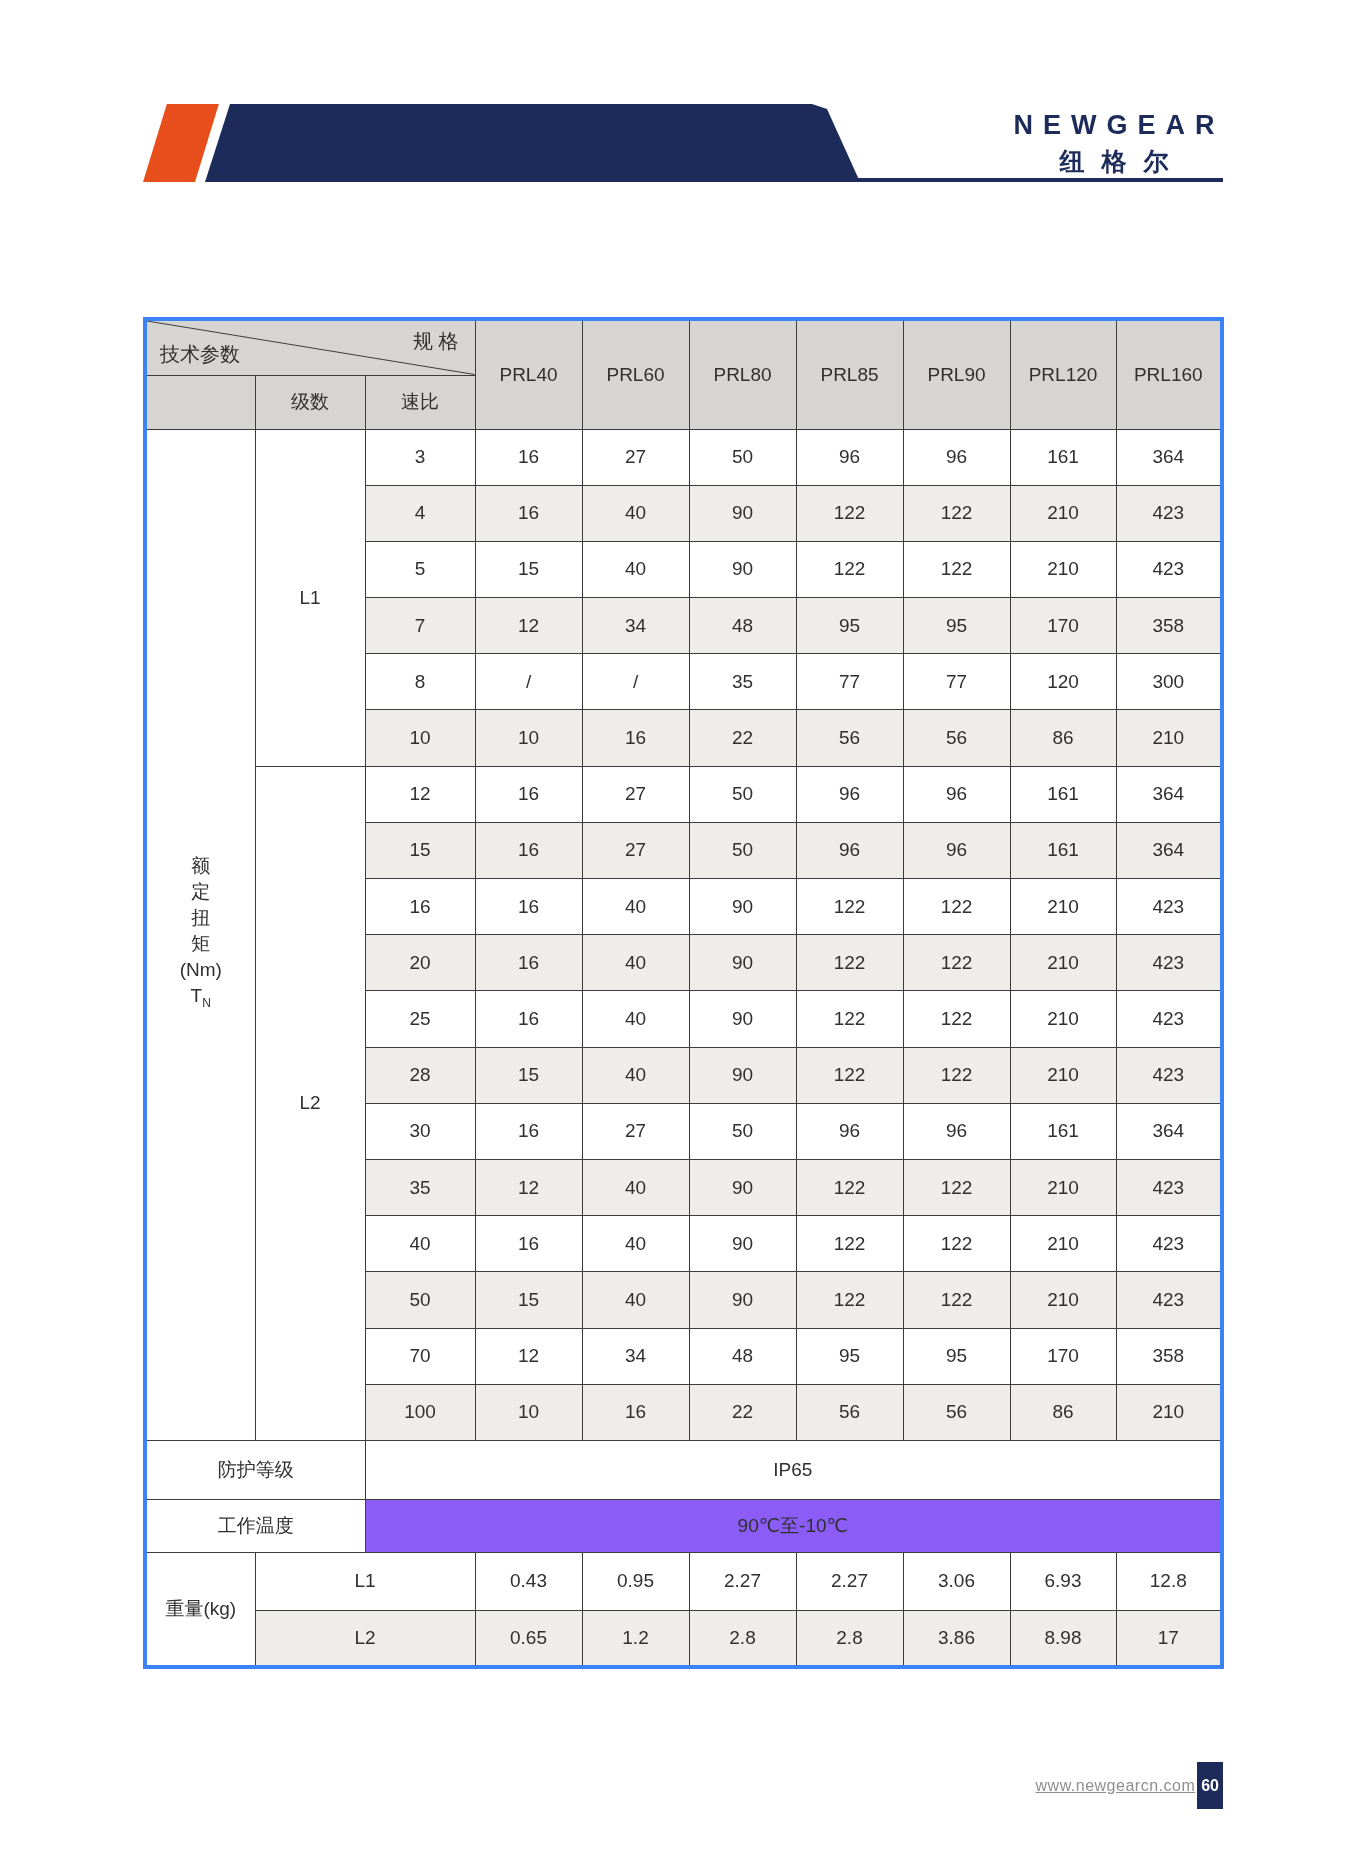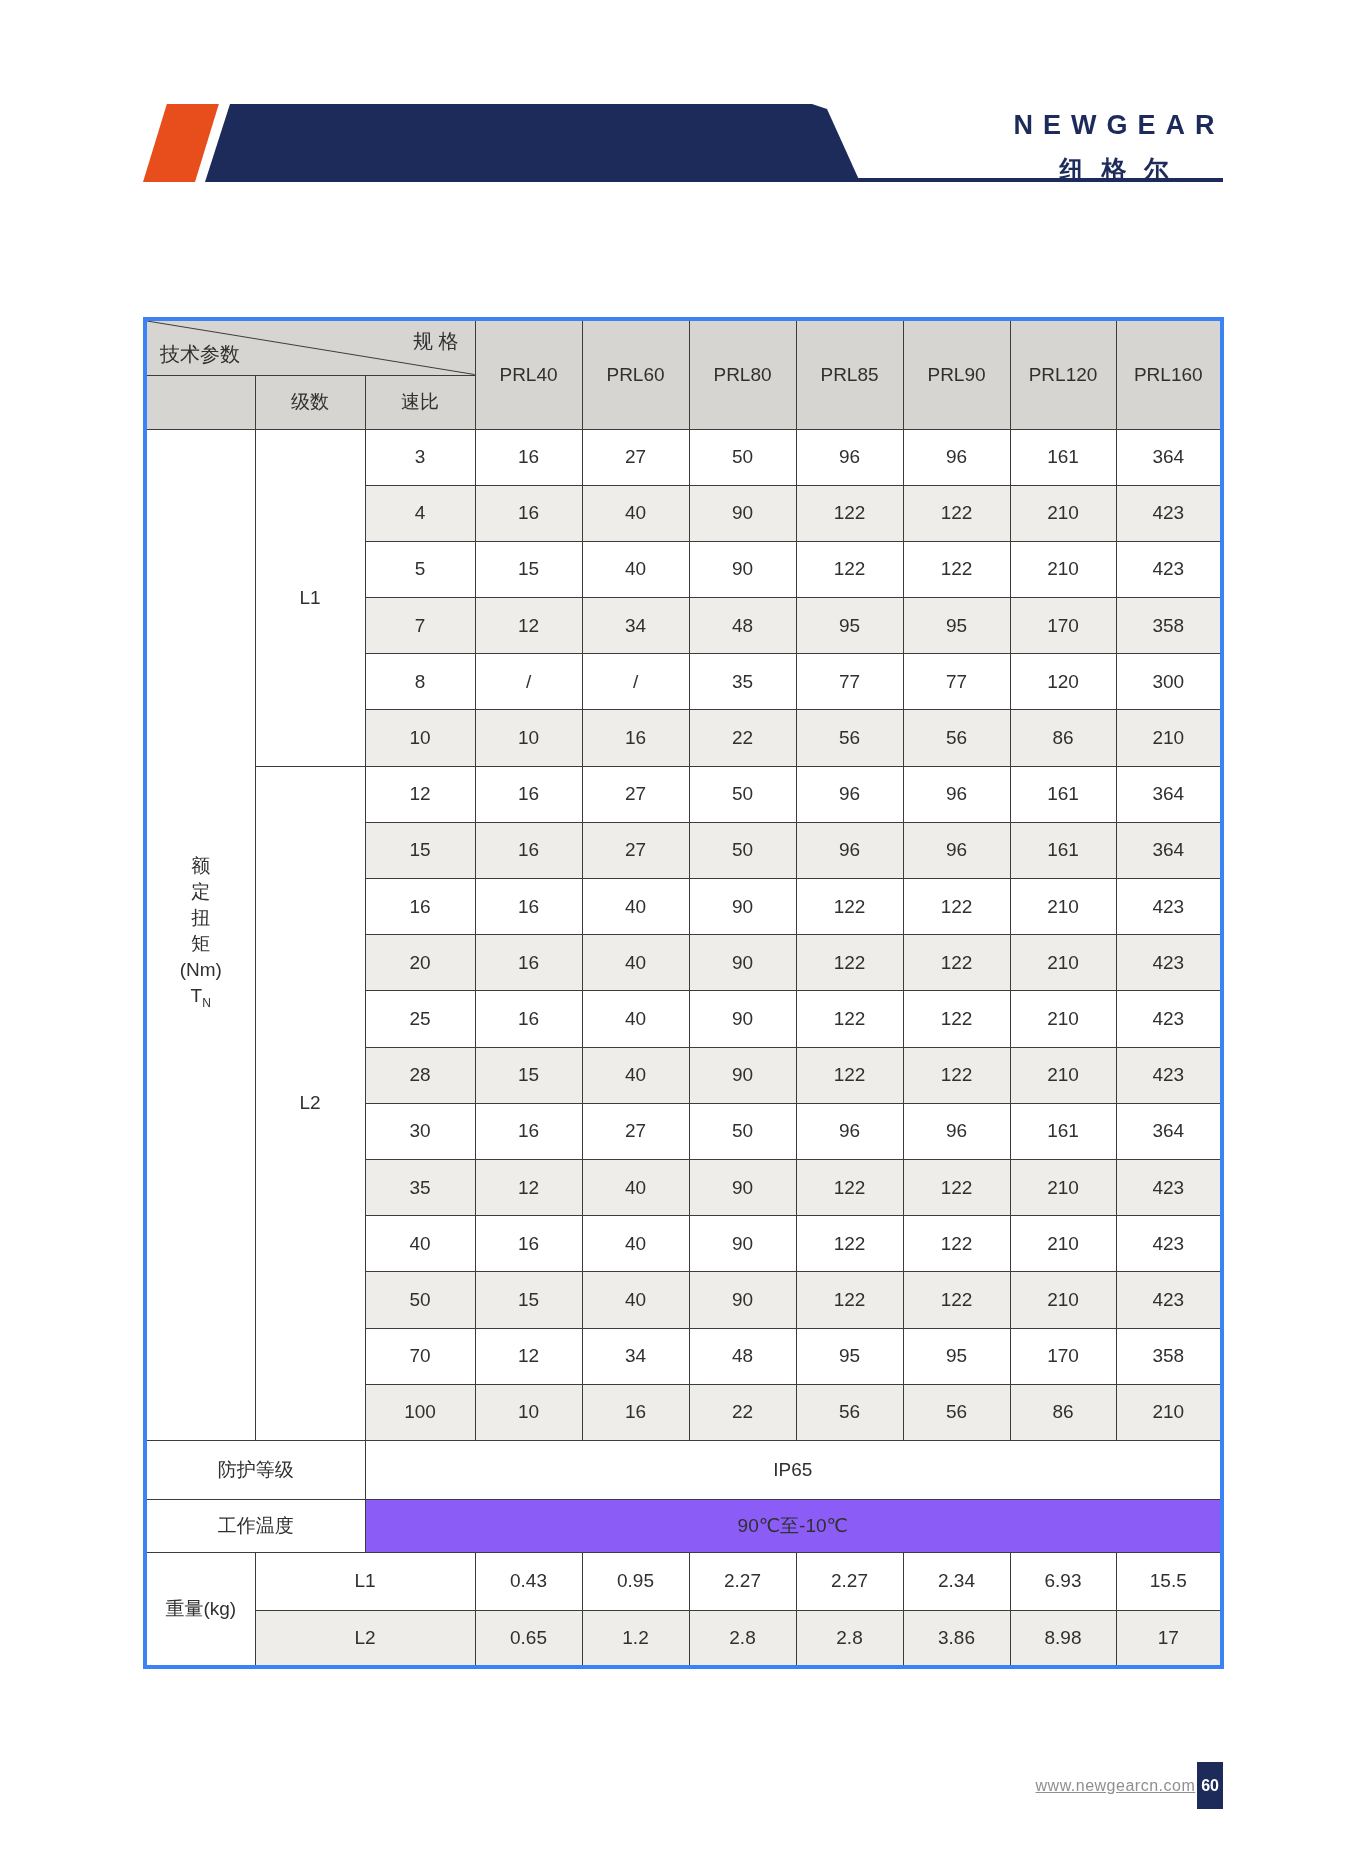--- a/index.html
+++ b/index.html
@@ -9,21 +9,21 @@
   
   .orange-slab{position:absolute;left:143px;top:104px;width:52px;height:78px;
                background:#e84e1c;transform:skewX(-17deg);transform-origin:left bottom;}
   .banner{position:absolute;left:205px;top:104px;width:657px;height:78px;background:#1d2b5a;
           clip-path:polygon(25px 0,607px 0,622px 5px,655px 78px,0 78px);}
   .banner-title{position:absolute;left:247px;top:104px;height:78px;display:flex;align-items:center;
                 color:#ffffff;font-size:44px;font-weight:500;letter-spacing:3px;white-space:nowrap;}
   .banner-rule{position:absolute;left:855px;top:178px;width:368px;height:4px;background:#1d2b5a;}
   .logo{position:absolute;left:1003px;top:110px;width:222px;text-align:center;color:#1d2b5a;}
   .logo .en{font-size:27px;font-weight:bold;letter-spacing:10px;white-space:nowrap;margin-right:-10px;}
-  .logo .cn{font-size:25px;font-weight:bold;letter-spacing:17px;margin-top:12px;margin-right:-17px;white-space:nowrap;}
+  .logo .cn{font-size:25px;font-weight:bold;letter-spacing:17px;margin-top:4px;margin-right:-17px;white-space:nowrap;}
 
   
   .spec-wrap{position:absolute;left:143px;top:317px;}
   table.spec{border-collapse:collapse;table-layout:fixed;width:1077px;
              border:4px solid #3b82f6;}
   table.spec th,table.spec td{border:1px solid #3c3c3c;text-align:center;vertical-align:middle;
              font-size:19px;font-weight:400;color:#303030;padding:0;background:#ffffff;}
   thead th{background:#d7d5d2 !important;}
   tr.hrow1{height:56px;} tr.hrow2{height:54px;}
   #torque-body tr{height:56.2px;}
@@ -298,23 +298,23 @@
           <th colspan="2">工作温度</th>
           <td colspan="8" class="val">90℃至-10℃</td>
         </tr>
         <tr class="w1">
           <th rowspan="2">重量(kg)</th>
           <td colspan="2">L1</td>
           <td>0.43</td>
           <td>0.95</td>
           <td>2.27</td>
           <td>2.27</td>
-          <td>2.34</td>
+          <td>3.06</td>
           <td>6.93</td>
-          <td>15.5</td>
+          <td>12.8</td>
         </tr>
         <tr class="w2">
           <td colspan="2">L2</td>
           <td>0.65</td>
           <td>1.2</td>
           <td>2.8</td>
           <td>2.8</td>
           <td>3.86</td>
           <td>8.98</td>
           <td>17</td>

